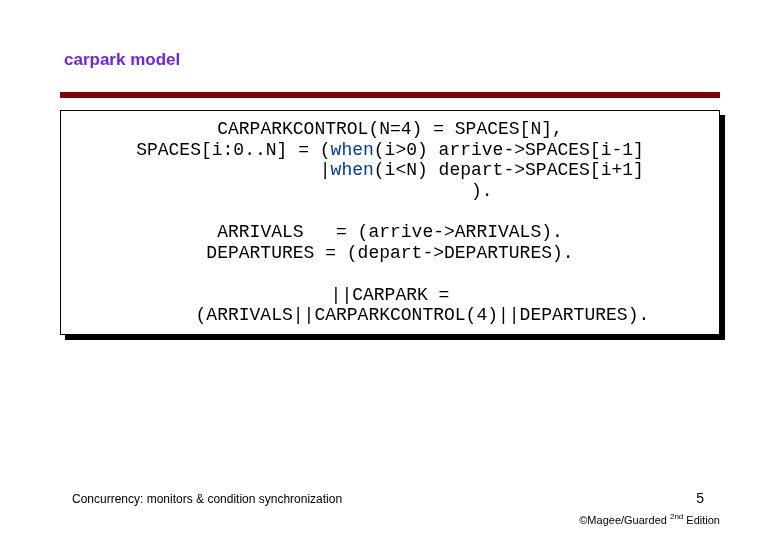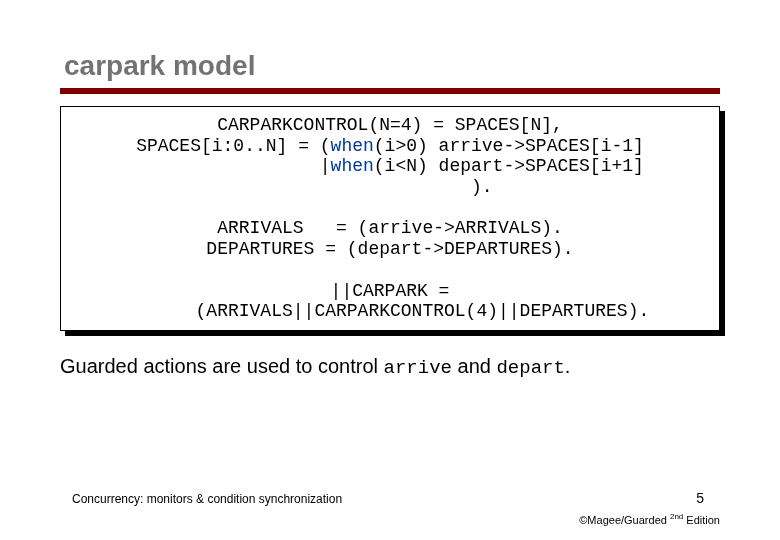--- a/index.html
+++ b/index.html
@@ -8,24 +8,24 @@
     width: 780px;
     height: 540px;
     background: #fff;
     font-family: Arial, Helvetica, sans-serif;
     position: relative;
   }
   .slide {
     padding: 50px 60px 0 60px;
   }
   .title {
-    font-size: 28px;
+    font-size: 17px;
     font-weight: bold;
-    color: #737373;
-    margin-bottom: 6px;
+    color: #6d28d9;
+    margin-bottom: 22px;
     padding-left: 4px;
   }
   .rule {
     height: 6px;
     background: #800000;
     margin-bottom: 12px;
   }
   .code-shadow {
     position: relative;
   }
@@ -119,22 +119,19 @@
 <span>                 ).</span>
 <span> </span>
 <span>ARRIVALS   = (arrive-&gt;ARRIVALS).</span>
 <span>DEPARTURES = (depart-&gt;DEPARTURES).</span>
 <span> </span>
 <span>||CARPARK =</span>
 <span>      (ARRIVALS||CARPARKCONTROL(4)||DEPARTURES).</span></pre>
     </div>
   </div>
 
-  <div class="body-text">
-    <span>Guarded actions are used to control </span><span class="code-inline">arrive</span><span> and </span><span class="code-inline">depart</span><span>.</span>
-  </div>
 </div>
 
 <div class="footer-left">Concurrency: monitors &amp; condition synchronization</div>
 <div class="footer-pagenum">5</div>
 <div class="footer-credit">
   <span>©Magee/Guarded </span><sup>2nd</sup><span> Edition</span>
 </div>
 
 </body></html>

